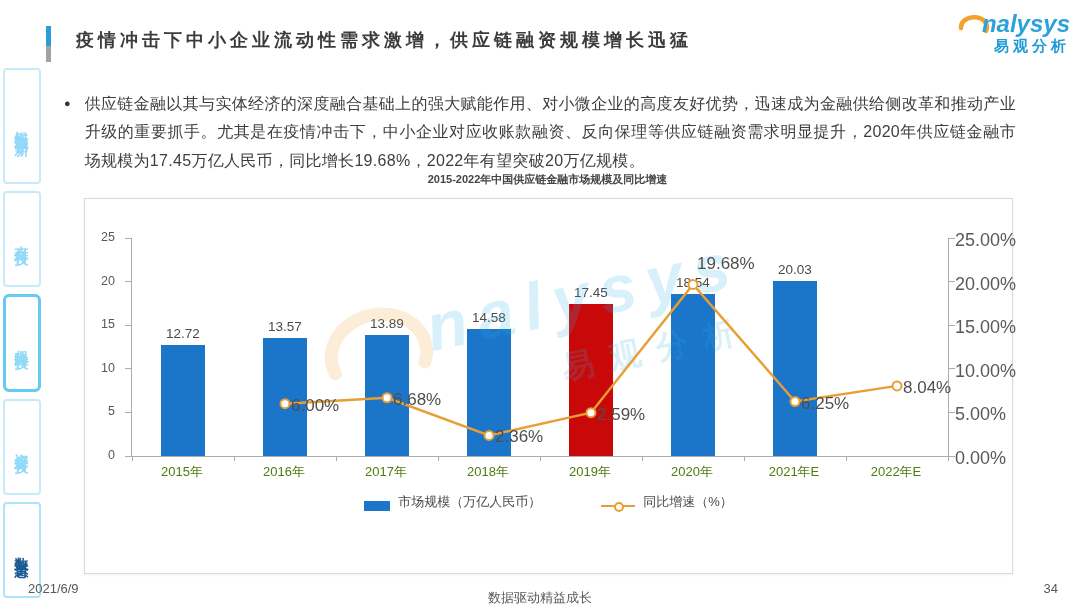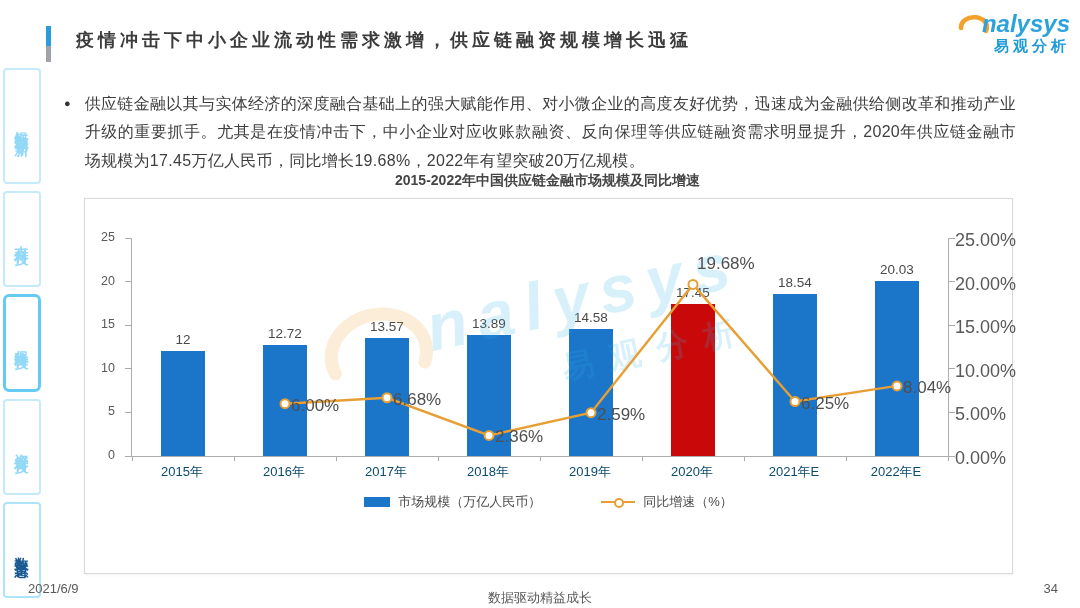--- a/index.html
+++ b/index.html
@@ -29,40 +29,40 @@
   .tab.outlined{border:3px solid #66CBF2;border-radius:6px;width:32px;}
   .tab.selected{color:#1A5A93;border-color:#AEE4F9;}
 
   
   .bullet-row{position:absolute;left:64px;top:90px;width:952px;display:flex;gap:14px;}
   .bullet-dot{font-size:11px;color:#333;margin-top:7px;}
   .bullet-row p{margin:0;font-size:16px;line-height:1.78;color:#3E3E3E;text-align:justify;letter-spacing:0.3px;}
 
   
   .chart-title{position:absolute;left:84px;top:172px;width:927px;text-align:center;
-               font-size:14px;font-weight:bold;color:#454545;}
+               font-size:11px;font-weight:bold;color:#454545;}
   .card{position:absolute;left:84px;top:198px;width:927px;height:374px;border:1px solid #D9D9D9;
         background:#fff;box-shadow:0 1px 3px rgba(0,0,0,0.06);}
   .plot{position:absolute;left:46px;top:39px;width:816px;height:218px;
         border-left:1px solid #ACACAC;border-right:1px solid #ACACAC;border-bottom:1px solid #ACACAC;}
   .bars{position:absolute;left:0;top:0;width:816px;height:218px;display:flex;z-index:1;}
   .slot{position:relative;width:102px;height:218px;}
   .bar{position:absolute;bottom:0;left:50%;transform:translateX(-50%);width:44px;}
   .bar-val{position:absolute;left:0;width:100%;text-align:center;font-size:13.5px;color:#4A4A4A;}
   .line-svg{position:absolute;left:0;top:0;z-index:3;overflow:visible;}
   .pct-label{position:absolute;font-size:17px;color:#4F4F4F;z-index:4;white-space:nowrap;}
   .tickmark{position:absolute;background:#ACACAC;}
   .axis-left{position:absolute;left:0;top:39px;width:38px;height:218px;}
   .axis-left div{position:absolute;right:8px;font-size:12.5px;color:#595959;}
   .axis-right{position:absolute;left:870px;top:39px;width:70px;height:218px;}
   .axis-right div{position:absolute;left:0;font-size:18px;color:#595959;}
   .x-labels{position:absolute;left:46px;top:264px;width:816px;display:flex;}
-  .x-labels div{width:102px;text-align:center;font-size:13px;color:#0c4a6e;}
+  .x-labels div{width:102px;text-align:center;font-size:13px;color:#4d7c0f;}
   .legend{position:absolute;left:0;right:0;top:294px;display:flex;justify-content:center;gap:60px;z-index:4;}
-  .legend-item{display:flex;align-items:center;gap:8px;font-size:13px;color:#4A4A4A;}
+  .legend-item{display:flex;align-items:flex-end;gap:8px;font-size:13px;color:#4A4A4A;}
   .swatch-bar{width:26px;height:10px;display:inline-block;}
   .swatch-line{position:relative;width:34px;height:10px;display:inline-block;}
   .swatch-line i{position:absolute;left:0;top:4px;width:34px;height:2px;display:block;}
   .swatch-line b{position:absolute;left:13px;top:1px;width:6px;height:6px;border-radius:50%;background:#fff;border:2px solid;display:block;}
   .card-footer{position:absolute;left:12px;right:12px;bottom:6px;border-top:1px dotted #C4C4C4;
                padding-top:7px;display:flex;justify-content:space-between;font-size:11px;color:#8A8A8A;}
   .card-footer a{color:#8A8A8A;text-decoration:none;}
 
   
   .watermark{position:absolute;left:230px;top:58px;transform:rotate(-12deg);opacity:0.18;z-index:2;pointer-events:none;}
@@ -145,24 +145,20 @@
         <div style="top: -8px;">25.00%</div>
         <div style="top: 35.6px;">20.00%</div>
         <div style="top: 79.2px;">15.00%</div>
         <div style="top: 122.8px;">10.00%</div>
         <div style="top: 166.4px;">5.00%</div>
         <div style="top: 210px;">0.00%</div>
       </div>
 
     <div class="plot" id="plot">
       <div class="bars" id="bars">
-          <div class="slot">
-            <div class="bar" style="height: 104.64px; background: rgb(27, 117, 201);"></div>
-            <div class="bar-val" style="bottom: 108.64px;">12</div>
-          </div>
           <div class="slot">
             <div class="bar" style="height: 110.918px; background: rgb(27, 117, 201);"></div>
             <div class="bar-val" style="bottom: 114.918px;">12.72</div>
           </div>
           <div class="slot">
             <div class="bar" style="height: 118.33px; background: rgb(27, 117, 201);"></div>
             <div class="bar-val" style="bottom: 122.33px;">13.57</div>
           </div>
           <div class="slot">
             <div class="bar" style="height: 121.121px; background: rgb(27, 117, 201);"></div>

